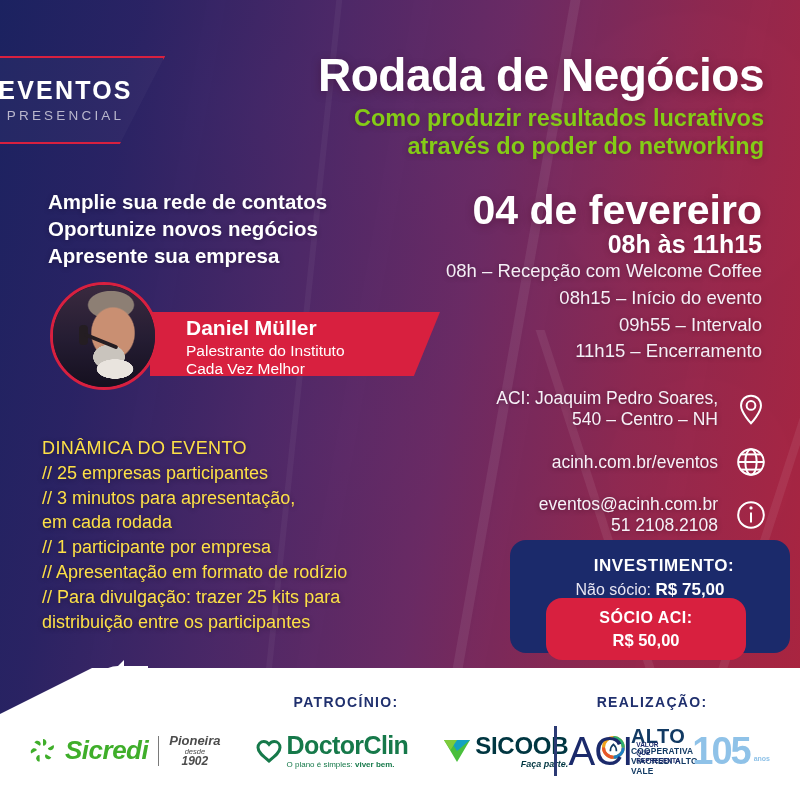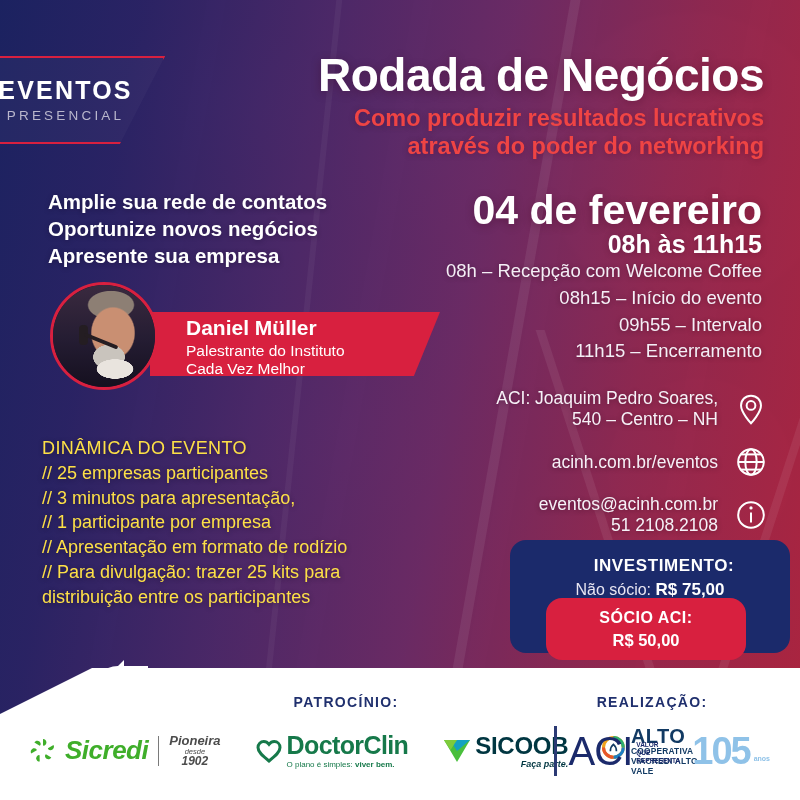--- a/index.html
+++ b/index.html
@@ -85,21 +85,21 @@
   }
 
   
   .title-wrap { position:absolute; right:36px; top:52px; width:540px; text-align:right; }
   .main-title {
     color:#fff; font-size:46px; font-weight:bold; line-height:1.02;
     letter-spacing:-0.5px;
     text-shadow:0 2px 10px rgba(60,0,30,.35);
   }
   .sub-title {
-    color:#ef4444; font-size:23.5px; font-weight:bold; line-height:1.18; margin-top:6px;
+    color:#84cc16; font-size:23.5px; font-weight:bold; line-height:1.18; margin-top:6px;
     text-shadow:0 1px 6px rgba(60,0,30,.3);
   }
 
   
   .lead {
     position:absolute; left:48px; top:188px; width:330px;
     color:#fff; font-size:20.5px; font-weight:bold; line-height:1.32;
     text-shadow:0 1px 5px rgba(20,10,40,.4);
   }
 
@@ -315,20 +315,21 @@
     <div class="speaker-role">
       <div>Palestrante do Instituto</div>
       <div>Cada Vez Melhor</div>
     </div>
   </div>
 
   <div class="dynamics">
     <div class="dyn-head">DINÂMICA DO EVENTO</div>
     <div>// 25 empresas participantes</div>
     <div>// 3 minutos para apresentação,</div>
+    <div>em cada rodada</div>
     <div>// 1 participante por empresa</div>
     <div>// Apresentação em formato de rodízio</div>
     <div>// Para divulgação: trazer 25 kits para</div>
     <div>distribuição entre os participantes</div>
   </div>
 
   <div class="date-big">04 de fevereiro</div>
   <div class="date-hours">08h às 11h15</div>
   <div class="schedule">
     <div>08h – Recepção com Welcome Coffee</div>

